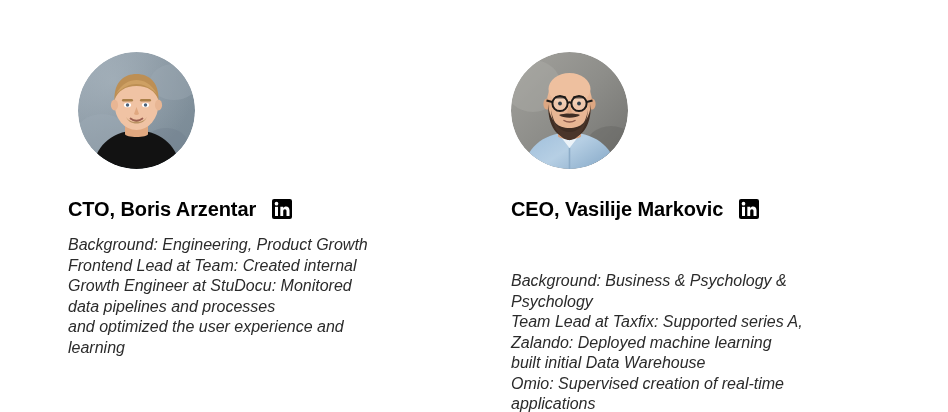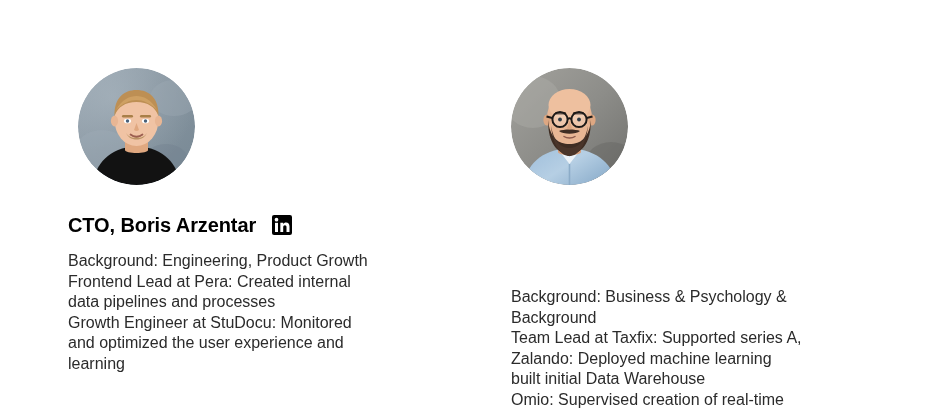--- a/index.html
+++ b/index.html
@@ -14,21 +14,21 @@
     font-family: "Liberation Sans", "DejaVu Sans", sans-serif;
     overflow: hidden;
   }
   .board {
     position: relative;
     width: 948px;
     height: 412px;
   }
   .person {
     position: absolute;
-    top: 16px;
+    top: 0;
     width: 400px;
     height: 320px;
   }
   .person--left  { left: 68px; }
   .person--right { left: 511px; }
 
   
   .avatar {
     position: absolute;
     top: 52px;
@@ -71,21 +71,21 @@
   .bio {
     position: absolute;
     top: 235px;
     left: 0;
     width: 345px;
     font-size: 16px;
     line-height: 20.5px;
     color: #2b2b2b;
   }
   .person--right .bio { width: 350px; margin-top: 36px; }
-  .bio-line { display: block; }
+  .bio-line { display: block; font-style: italic; }
 </style>
 </head>
 <body>
 
 <div class="board">
 
   <div class="person person--left">
 
     <div class="avatar">
       <svg viewBox="0 0 117 117" xmlns="http://www.w3.org/2000/svg" aria-hidden="true">
@@ -147,23 +147,23 @@
           <rect x="0" y="0" width="24" height="24" rx="2.5" fill="#000000"></rect>
           <rect x="3.6" y="9.4" width="3.6" height="11" fill="#ffffff"></rect>
           <circle cx="5.4" cy="5.6" r="2.2" fill="#ffffff"></circle>
           <path d="M10 9.4 h3.45 v1.5 c0.62 -1.1 1.9 -1.8 3.4 -1.8 c2.6 0 4.15 1.6 4.15 4.75 V20.4 h-3.6 v-5.9 c0 -1.5 -0.62 -2.35 -1.9 -2.35 c-1.3 0 -2.05 0.9 -2.05 2.4 V20.4 H10 Z" fill="#ffffff"></path>
         </svg>
       </span>
     </div>
 
     <div class="bio">
       <span class="bio-line">Background: Engineering, Product Growth</span>
-      <span class="bio-line">Frontend Lead at Pera: Created internal</span>
+      <span class="bio-line">Frontend Lead at Team: Created internal</span>
+      <span class="bio-line">Growth Engineer at StuDocu: Monitored</span>
       <span class="bio-line">data pipelines and processes</span>
-      <span class="bio-line">Growth Engineer at StuDocu: Monitored</span>
       <span class="bio-line">and optimized the user experience and</span>
       <span class="bio-line">learning</span>
     </div>
   </div>
 
   <div class="person person--right">
 
     <div class="avatar">
       <svg viewBox="0 0 117 117" xmlns="http://www.w3.org/2000/svg" aria-hidden="true">
         <defs>
@@ -216,24 +216,35 @@
           <path d="M75.6 50 L81.5 48.5" stroke="#1d1a18" stroke-width="2" fill="none"></path>
 
           <circle cx="49" cy="51.5" r="1.9" fill="#2d3b46"></circle>
           <circle cx="68" cy="51.5" r="1.9" fill="#2d3b46"></circle>
 
           <path d="M58.5 53 L56 60.5 C57.4 61.6 59.6 61.6 61 60.5 Z" fill="#dda782"></path>
         </g>
       </svg>
     </div>
 
+    <div class="headline">
+      <span class="name">CEO, Vasilije Markovic</span>
+      <span class="li-icon">
+        <svg viewBox="0 0 24 24" xmlns="http://www.w3.org/2000/svg" aria-hidden="true">
+          <rect x="0" y="0" width="24" height="24" rx="2.5" fill="#000000"></rect>
+          <rect x="3.6" y="9.4" width="3.6" height="11" fill="#ffffff"></rect>
+          <circle cx="5.4" cy="5.6" r="2.2" fill="#ffffff"></circle>
+          <path d="M10 9.4 h3.45 v1.5 c0.62 -1.1 1.9 -1.8 3.4 -1.8 c2.6 0 4.15 1.6 4.15 4.75 V20.4 h-3.6 v-5.9 c0 -1.5 -0.62 -2.35 -1.9 -2.35 c-1.3 0 -2.05 0.9 -2.05 2.4 V20.4 H10 Z" fill="#ffffff"></path>
+        </svg>
+      </span>
+    </div>
 
     <div class="bio">
       <span class="bio-line">Background: Business &amp; Psychology &amp;</span>
-      <span class="bio-line">Background</span>
+      <span class="bio-line">Psychology</span>
       <span class="bio-line">Team Lead at Taxfix: Supported series A,</span>
       <span class="bio-line">Zalando: Deployed machine learning</span>
       <span class="bio-line">built initial Data Warehouse</span>
       <span class="bio-line">Omio: Supervised creation of real-time</span>
       <span class="bio-line">applications</span>
     </div>
   </div>
 
 </div>
 

